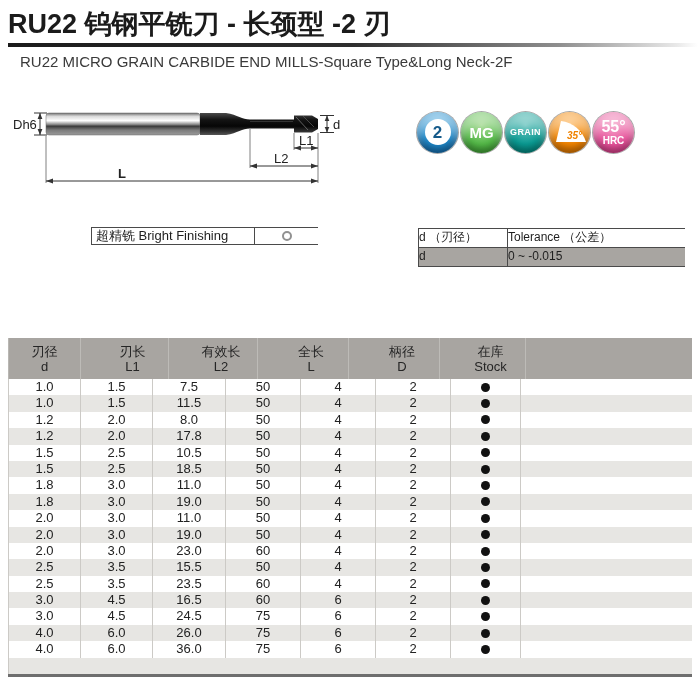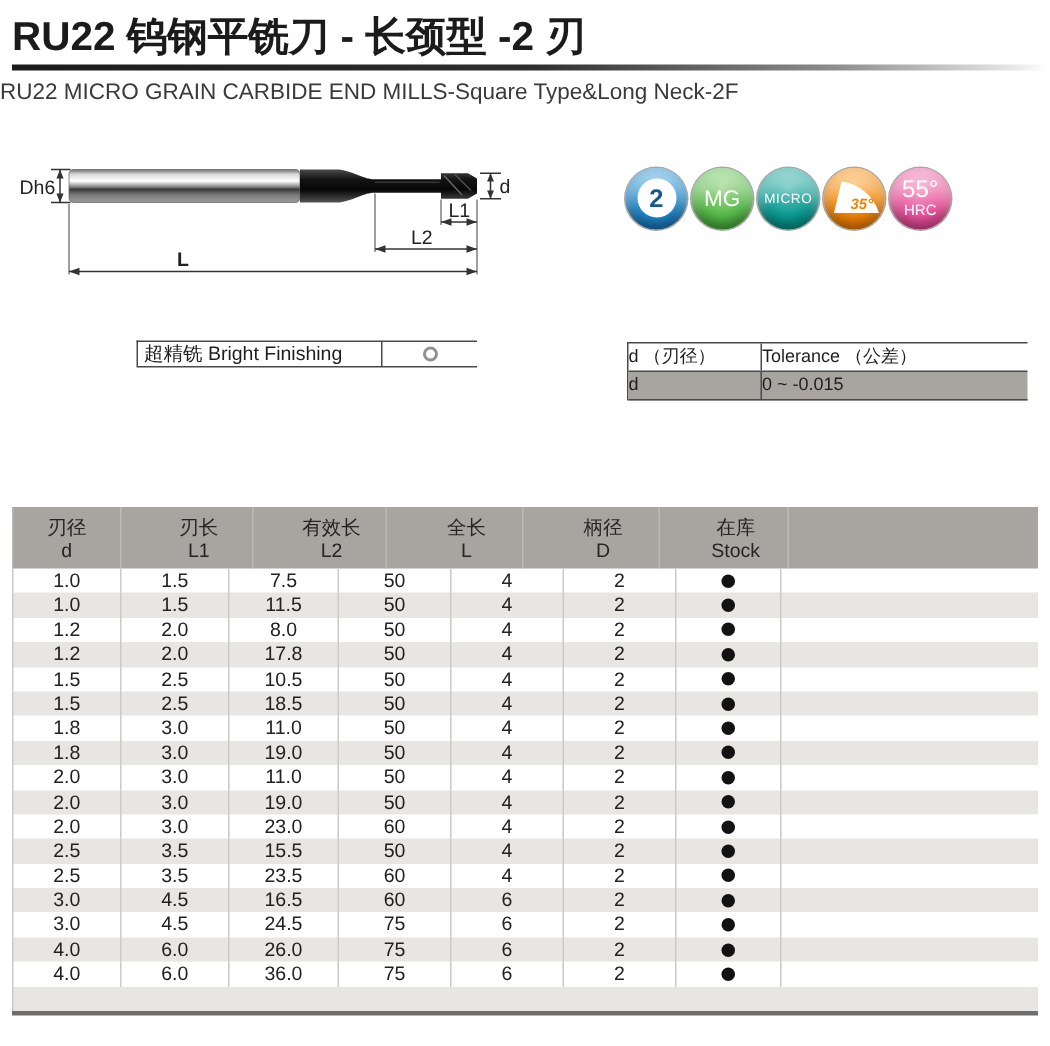--- a/index.html
+++ b/index.html
@@ -3,32 +3,32 @@
 <meta charset="utf-8">
 <style>
   html,body{margin:0;padding:0;background:#fff;}
   .page{position:relative;width:700px;height:697px;background:#ffffff;overflow:hidden;
         font-family:"Liberation Sans","DejaVu Sans",sans-serif;color:#1e1e1e;}
 
   
   .title{position:absolute;left:8px;top:6px;font-size:27px;font-weight:bold;color:#1b1b1b;white-space:nowrap;}
   .rule{position:absolute;left:8px;top:43px;width:690px;height:4px;
         background:linear-gradient(90deg,#1b1b1b 0%,#2e2e2e 50%,#8f8f8f 80%,#e9e9e9 97%,#ffffff 100%);}
-  .subtitle{position:absolute;left:0;top:53px;font-size:15px;color:#3a3a3a;white-space:nowrap;}
+  .subtitle{position:absolute;left:20px;top:53px;font-size:15px;color:#3a3a3a;white-space:nowrap;}
 
   
   .diagram{position:absolute;left:0;top:100px;width:400px;height:105px;}
   .diagram svg text{font-family:"Liberation Sans","DejaVu Sans",sans-serif;fill:#222;}
 
   
   .badges{position:absolute;left:417px;top:112px;display:flex;gap:3px;}
   .badge{width:41px;height:41px;border-radius:50%;position:relative;display:flex;flex-direction:column;
          align-items:center;justify-content:center;box-sizing:border-box;
          box-shadow:inset 0 12px 10px rgba(255,255,255,.45), inset 0 -5px 7px rgba(0,0,0,.25), 0 0 0 1px rgba(0,0,0,.35);}
-  .badge .bt{color:#fff;font-weight:normal;line-height:1;}
+  .badge .bt{color:#fff;font-weight:bold;line-height:1;}
   .b-blue {background:radial-gradient(circle at 50% 32%,#7fc4ea 0%,#1f88c9 55%,#0d4e86 100%);}
   .b-green{background:radial-gradient(circle at 50% 32%,#a5da93 0%,#54b948 55%,#2c7c24 100%);}
   .b-teal {background:radial-gradient(circle at 50% 32%,#6cc5c0 0%,#0a9a92 55%,#006b64 100%);}
   .b-orange{background:radial-gradient(circle at 50% 32%,#ffc071 0%,#f08300 55%,#b35f00 100%);}
   .b-pink {background:radial-gradient(circle at 50% 32%,#f4a3c9 0%,#e8539b 55%,#b02a6d 100%);}
   .swirl{position:absolute;width:26px;height:26px;border-radius:50%;background:#fff;top:7px;left:7.5px;}
   .flute-num{position:relative;color:#155a8a;font-weight:bold;font-size:17px;line-height:1;}
   .bt-mg{font-size:15px;}
   .bt-tiain{font-size:9px;letter-spacing:.4px;}
   .bt-55{font-size:16px;}
@@ -147,21 +147,21 @@
 
   <div class="badges">
     <div class="badge b-blue">
       <span class="swirl"></span>
       <span class="flute-num">2</span>
     </div>
     <div class="badge b-green">
       <span class="bt bt-mg">MG</span>
     </div>
     <div class="badge b-teal">
-      <span class="bt bt-tiain">MICRO</span>
+      <span class="bt bt-tiain">GRAIN</span>
     </div>
     <div class="badge b-orange">
       <svg width="41" height="41" viewBox="0 0 41 41">
         <path d="M7,30 L37,30 A 30,30 0 0 0 12,9 Z" fill="#ffffff"></path>
         <text x="18" y="27" font-size="10" font-style="italic" font-weight="bold" fill="#f08300">35°</text>
       </svg>
     </div>
     <div class="badge b-pink">
       <span class="bt bt-55">55°</span>
       <span class="bt bt-hrc">HRC</span>

